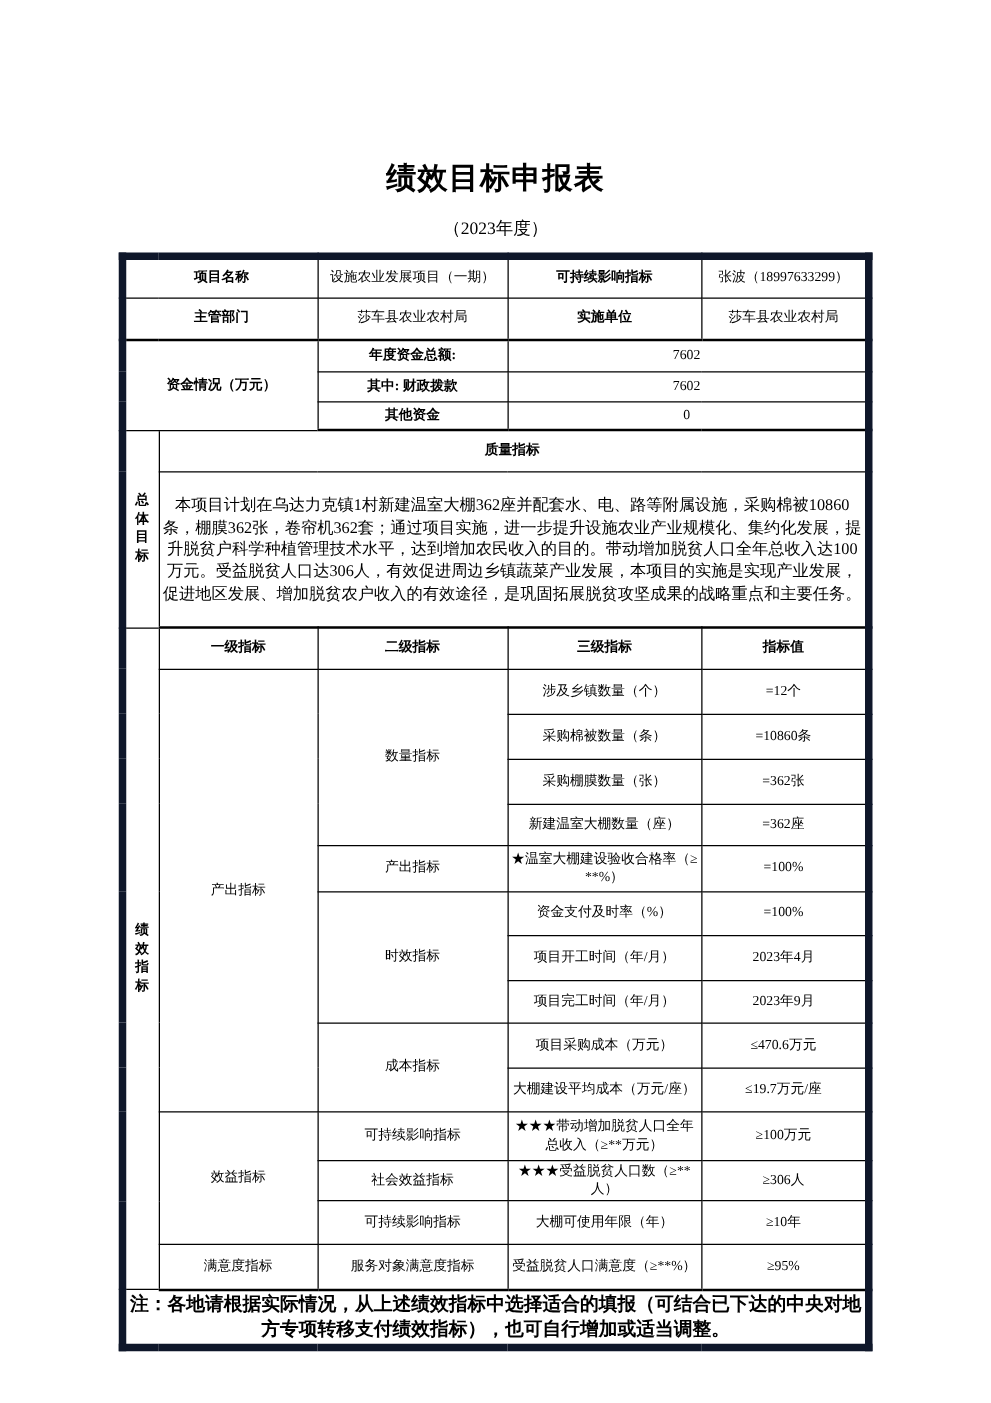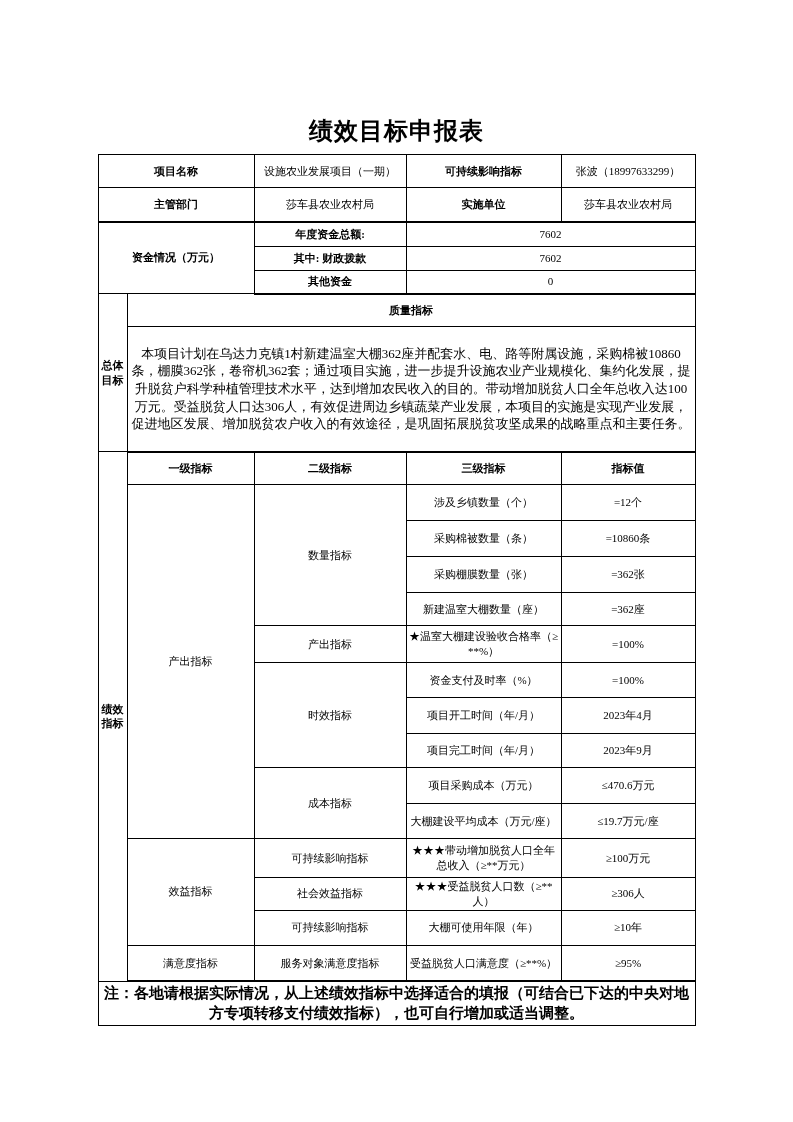--- a/index.html
+++ b/index.html
@@ -6,42 +6,42 @@
   .page{
     position:relative;
     width:793px;height:1122px;
     background:#ffffff;
     box-sizing:border-box;
     font-family:"Liberation Serif","DejaVu Serif",serif;
     color:#000;
     overflow:hidden;
   }
   .title{
-    margin:4px;
+    margin:16px;
     padding-top:112px;
     text-align:center;
     font-size:24px;
     font-weight:bold;
     letter-spacing:1px;
     line-height:30px;
   }
   .subtitle{
     margin:0;
     margin-top:16px;
     text-align:center;
     font-size:14px;
     font-weight:normal;
     line-height:20px;
   }
   table.form{
     margin:8px auto 0 auto;
     border-collapse:collapse;
     table-layout:fixed;
     width:531px;
-    border:1px solid #0f172a;
+    border:6px solid #0f172a;
     font-size:11px;
   }
   table.form td{
     border:1px solid #000;
     padding:1px 2px;
     text-align:center;
     vertical-align:middle;
     word-break:break-all;
     line-height:1.35;
   }
@@ -67,20 +67,21 @@
     padding:3px 6px;
     text-align:left;
   }
   tr.sep td{border-bottom-width:2px;}
 </style>
 </head>
 <body>
 
 <div class="page">
   <h1 class="title">绩效目标申报表</h1>
+  <div class="subtitle">（2023年度）</div>
 
   <table class="form">
     <colgroup>
       <col style="width:29px">
         <col style="width:127px">
         <col style="width:152px">
         <col style="width:155px">
         <col style="width:134px">
     </colgroup>
 

